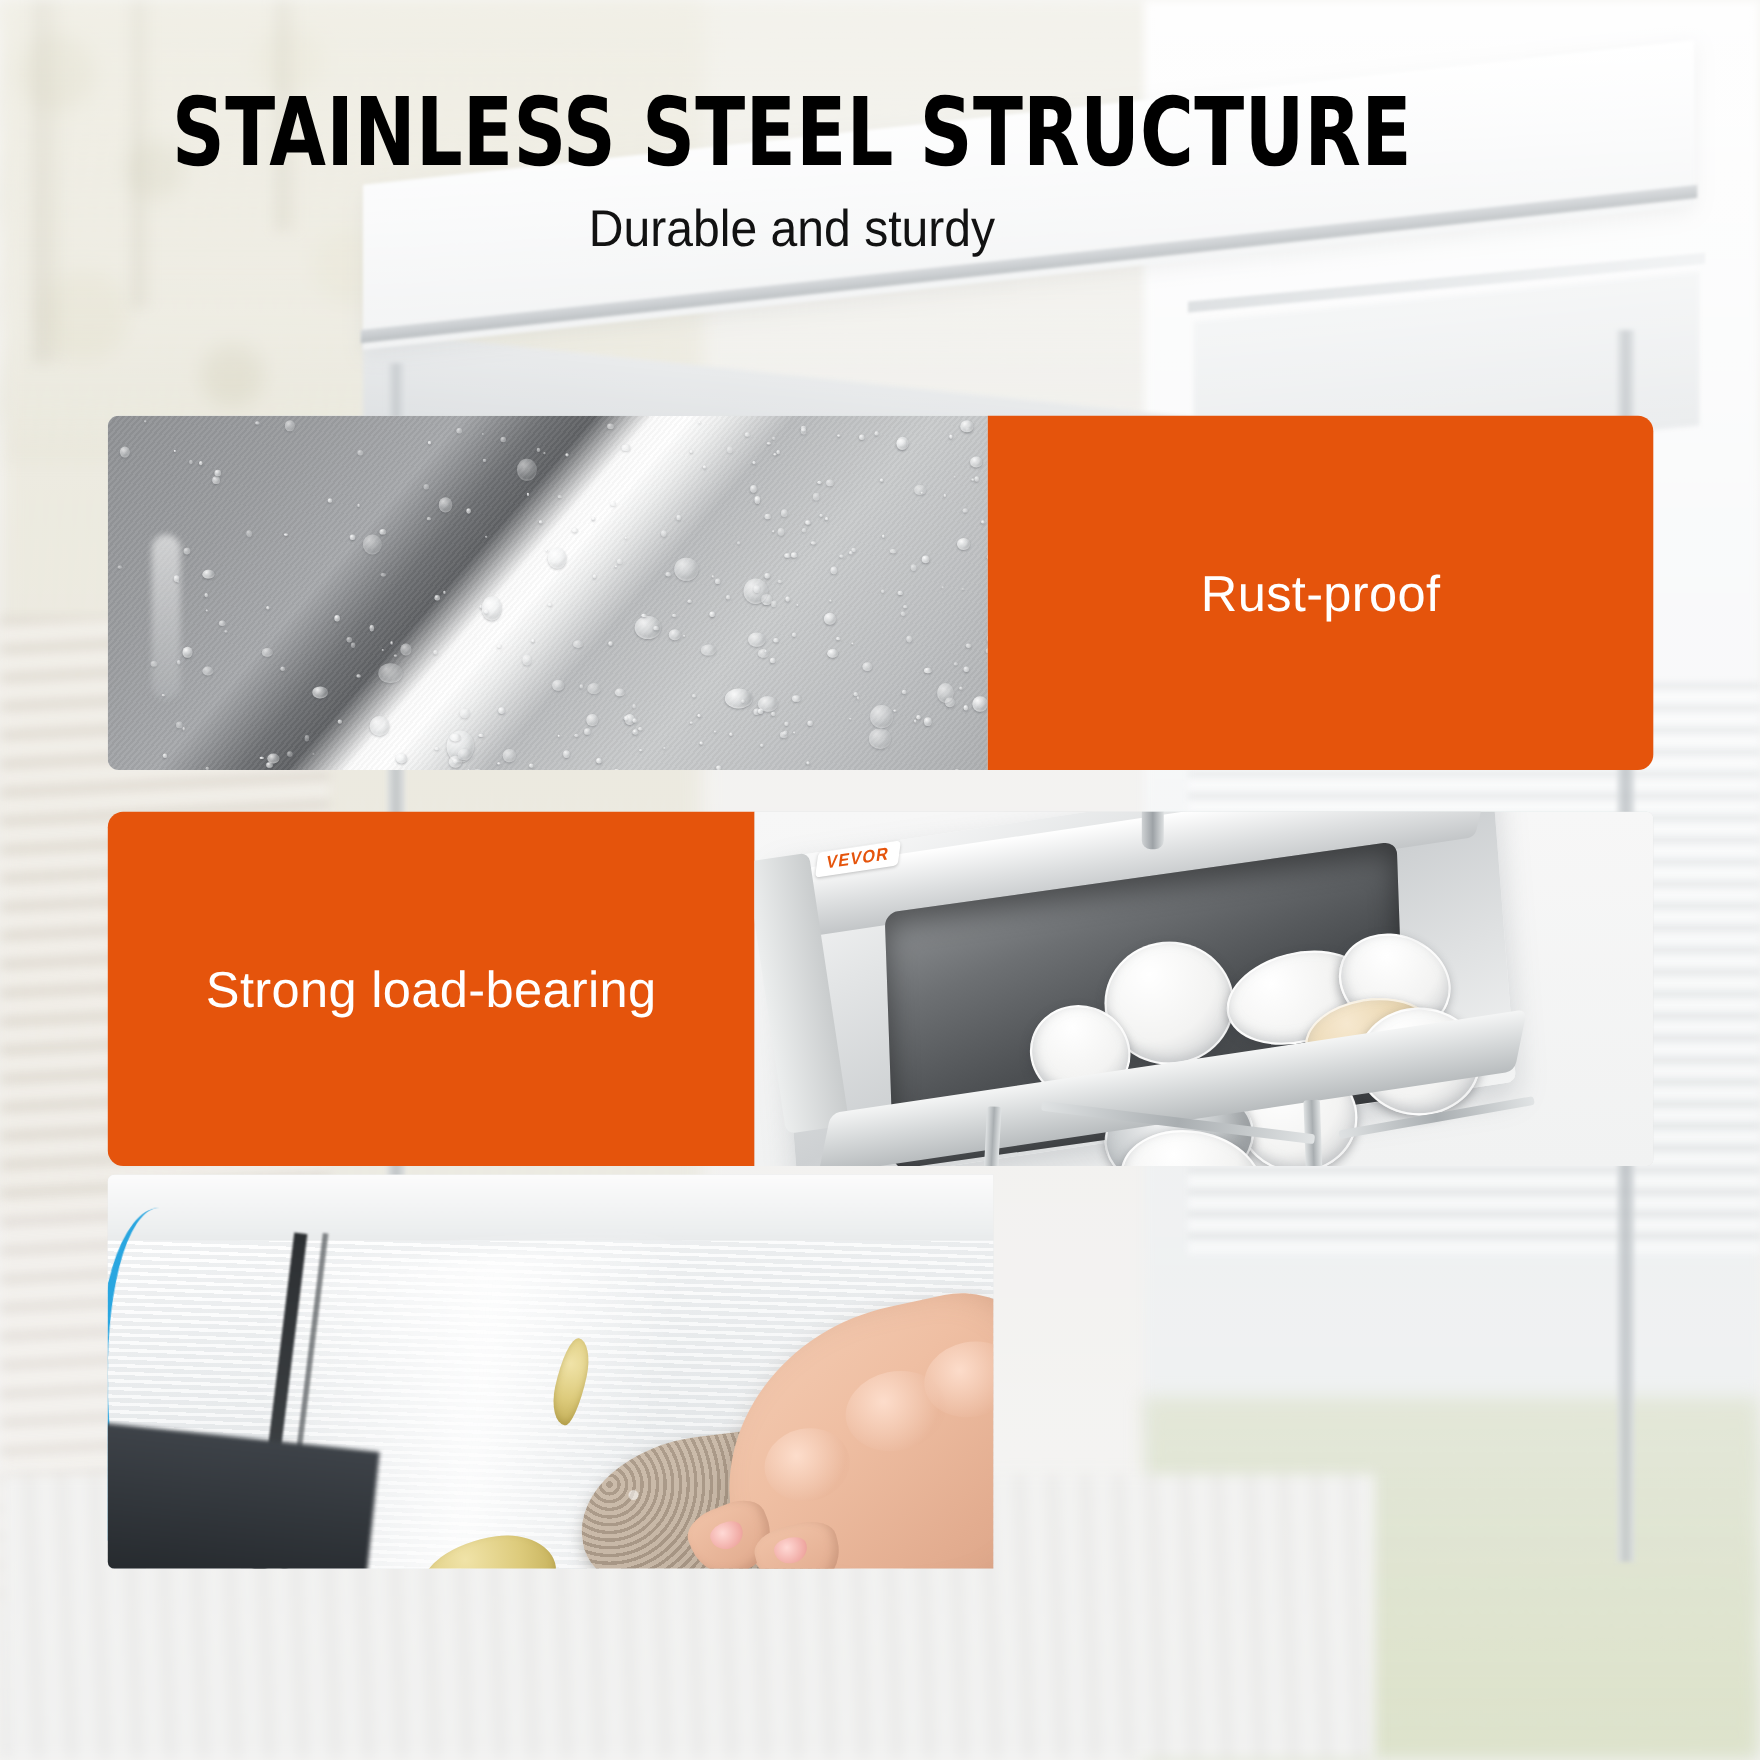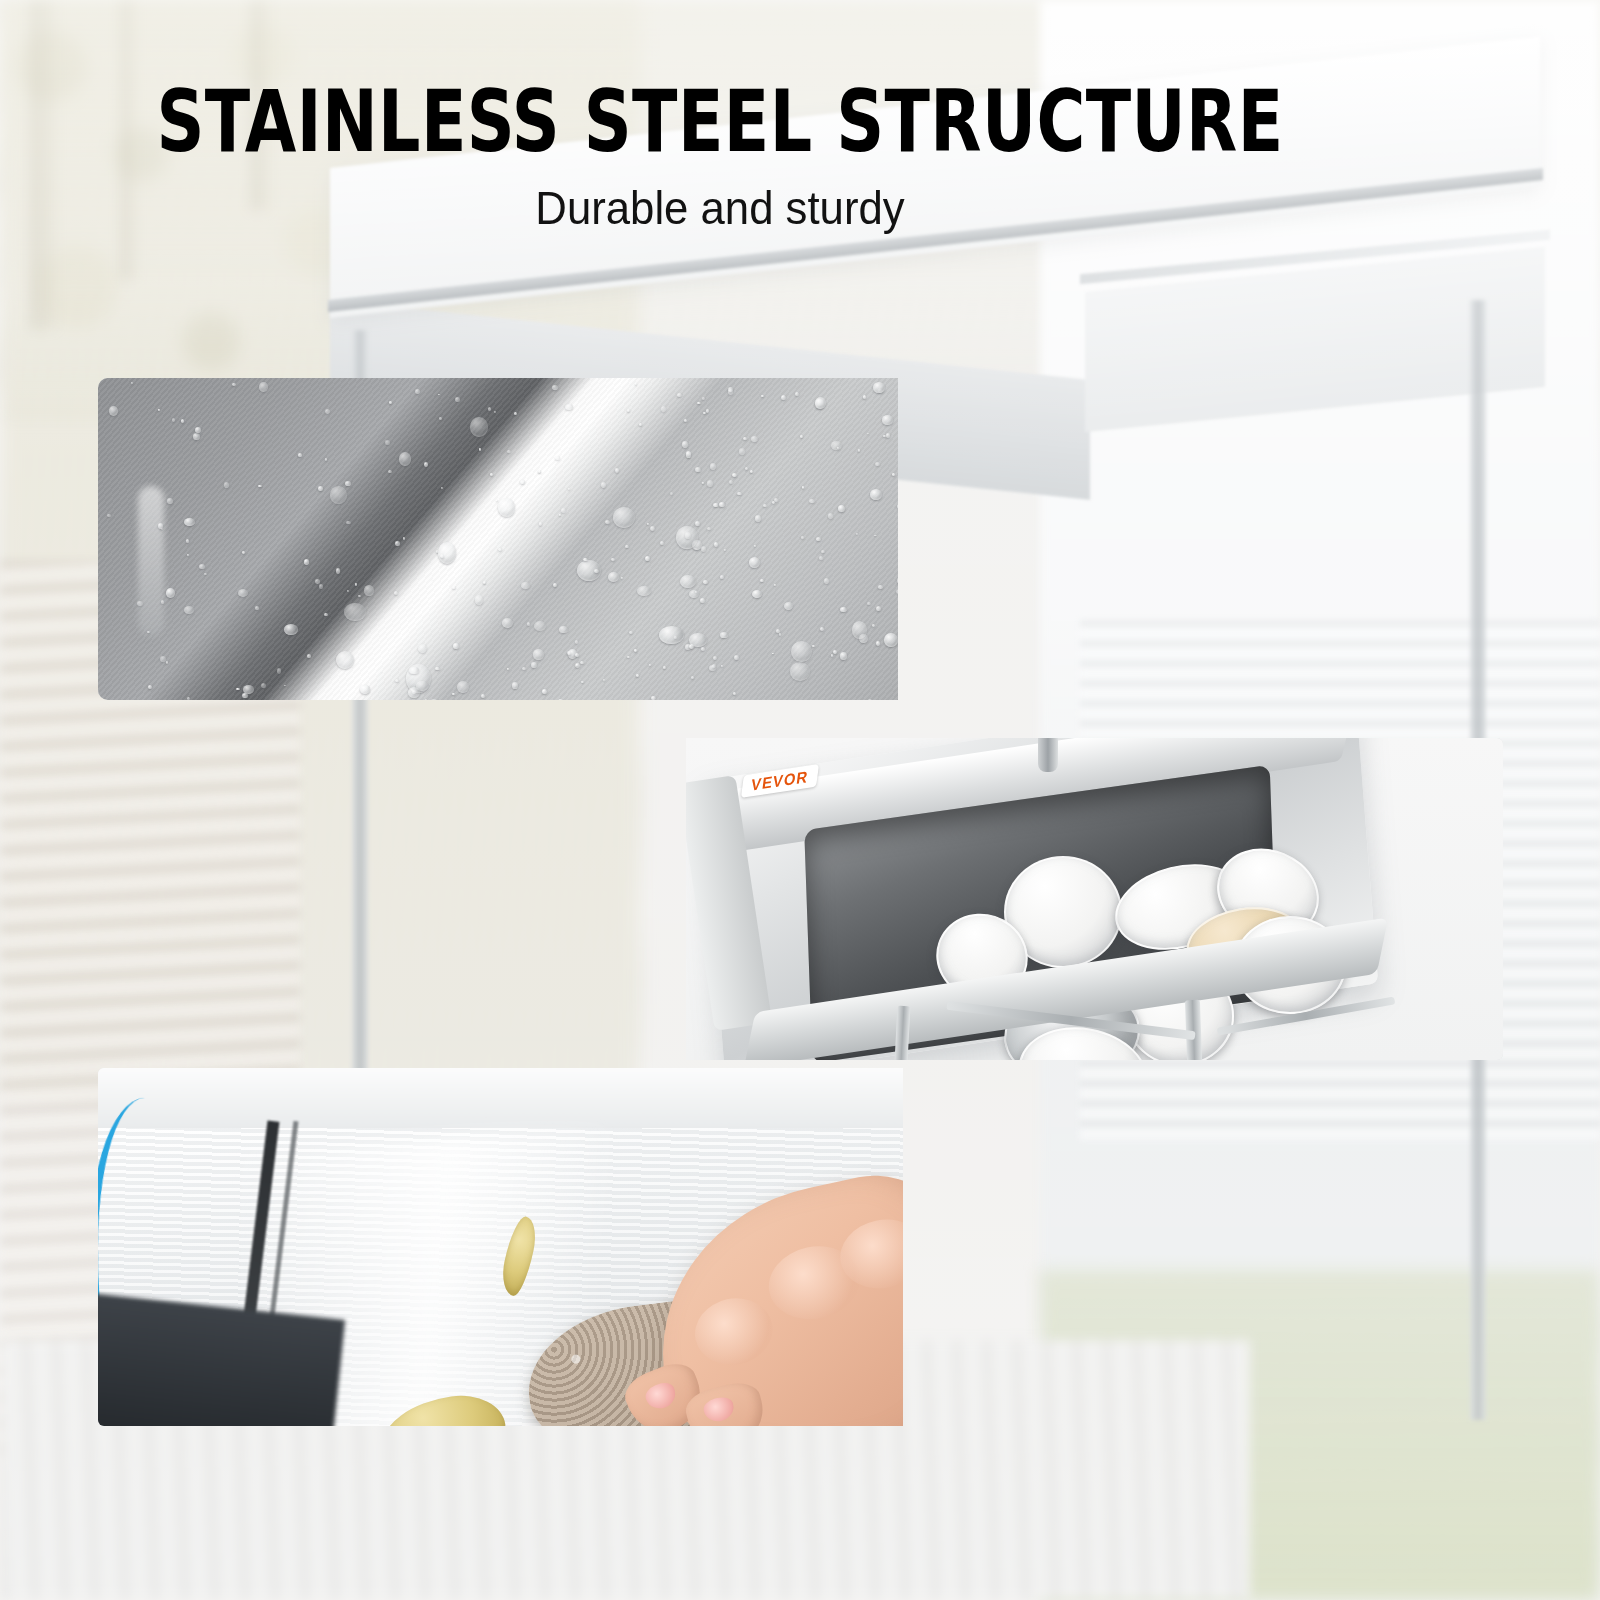--- a/index.html
+++ b/index.html
@@ -633,24 +633,30 @@
         <div class="drop" style="left: 163px; top: 305.4px; width: 4.6px; height: 5px; opacity: 0.54;"></div>
         <div class="drop" style="left: 359.3px; top: 303px; width: 11.5px; height: 12px; opacity: 0.66;"></div>
         <div class="drop" style="left: 650.5px; top: 178.9px; width: 11.2px; height: 11.3px; opacity: 0.93;"></div>
         <div class="drop" style="left: 553.3px; top: 317.5px; width: 5px; height: 4.9px; opacity: 0.89;"></div>
         <div class="drop" style="left: 208.5px; top: 275.9px; width: 4.1px; height: 3.8px; opacity: 0.83;"></div>
         <div class="drop" style="left: 640.5px; top: 69.8px; width: 6.4px; height: 6.9px; opacity: 0.55;"></div>
         <div class="drop" style="left: 603.2px; top: 168.4px; width: 5.3px; height: 5.8px; opacity: 0.58;"></div>
       </div>
   </div>
 
+  <div class="cell orange" id="r1-text" style="background: rgb(229, 84, 12);">
+    <span class="caption" style="color: rgb(255, 255, 255);">Rust-proof</span>
+  </div>
 </div>
 
 <div class="row" id="row2">
 
+  <div class="cell orange" id="r2-text" style="background: rgb(229, 84, 12);">
+    <span class="caption" style="color: rgb(255, 255, 255);">Strong load-bearing</span>
+  </div>
 
   <div class="cell photo" id="r2-photo">
     <div class="sink-scene">
       <div class="sink-body"></div>
       <div class="sink-rim-back"></div>
       <div class="sink-rim-left"></div>
       <div class="faucet"></div>
       <div class="sink-basin"></div>
 
       <div class="dish" style="left:318px; top:118px; width:118px; height:112px;"></div>

